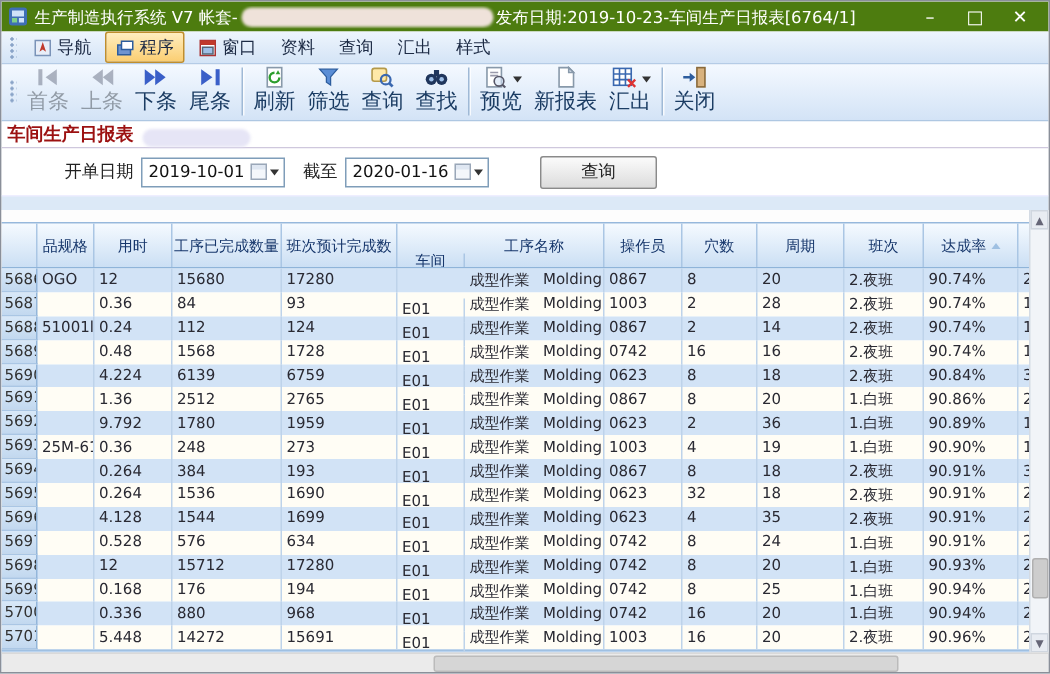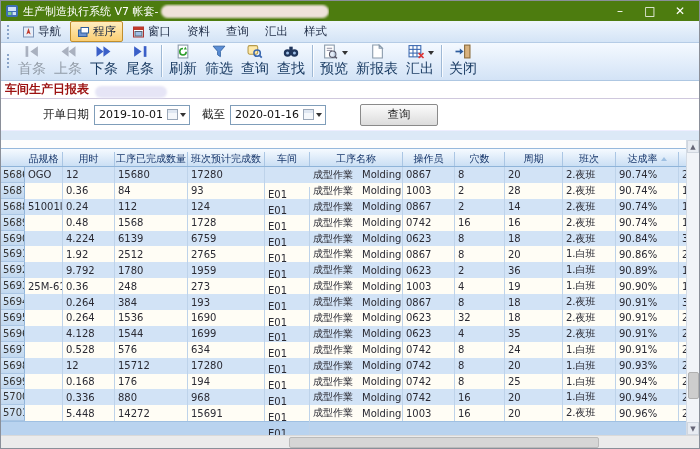--- a/index.html
+++ b/index.html
@@ -57,23 +57,23 @@
   .dd-arrow{width:0;height:0;border-left:3.5px solid transparent;border-right:3.5px solid transparent;
     border-top:4px solid #333;margin-right:3px;}
   .query-btn{width:78px;height:22px;margin-left:34px;border:1px solid #8a8a8a;border-radius:2px;
     background:linear-gradient(#fbfbfb,#dcdcdc);font-size:11.5px;color:#222;
     display:flex;align-items:center;justify-content:center;cursor:default;}
   .blue-band{height:10px;background:#dce9f7;border-top:1px solid #eef;}
   
   .table-wrap{position:relative;height:295px;background:#fff;}
   .top-strip{height:8px;background:#fdfdfd;}
   .grid{width:687px;font-size:10px;color:#2a2a33;}
-  .grid-header{display:flex;height:19px;
+  .grid-header{display:flex;height:31px;
     background:linear-gradient(#f5faff,#cbdff4);
-    border-top:1px solid #96b8dc;border-bottom:1px solid #8fb4d9;color:#16366b;align-items:flex-end;}
+    border-top:1px solid #96b8dc;border-bottom:1px solid #8fb4d9;color:#16366b;}
   .hcell{display:flex;align-items:center;justify-content:center;border-right:1px solid #aac6e4;
     overflow:hidden;white-space:nowrap;}
   .sort-arrow{width:0;height:0;border-left:3.5px solid transparent;border-right:3.5px solid transparent;
     border-bottom:4px solid #9fc0e2;margin-left:3px;}
   .grid-row{display:flex;height:15.9px;}
   .row-blue{background:#d2e3f6;}
   .row-white{background:#fffdf5;}
   .cell{display:flex;align-items:center;padding-left:3px;border-right:1px solid #bed3ea;
     overflow:hidden;white-space:nowrap;height:100%;}
   .cell.rowno{background:linear-gradient(#d8e8f8,#c2d8ef);border-right:1px solid #93b6da;
@@ -103,20 +103,21 @@
   <div class="titlebar">
     <svg class="app-icon" viewBox="0 0 14 14">
       <rect x="1" y="1" width="12" height="12" rx="2" fill="#3f6fb5"></rect>
       <rect x="3" y="3" width="8" height="4" fill="#cfe2f8"></rect>
       <rect x="3" y="8" width="3.4" height="3" fill="#7fd08a"></rect>
       <rect x="7.6" y="8" width="3.4" height="3" fill="#cfe2f8"></rect>
     </svg>
     <span class="title-text">
       <span>生产制造执行系统 V7 帐套-</span>
       <span class="redact-title"></span>
+      <span>发布日期:2019-10-23-车间生产日报表[6764/1]</span>
     </span>
     <span class="tb-spacer"></span>
     <span class="win-btn">–</span>
     <span class="win-btn">□</span>
     <span class="win-btn">✕</span>
   </div>
 
   <div class="menubar">
     <span class="grip"></span>
   <div class="menu-item">
@@ -445,21 +446,21 @@
             <div class="cell c7">0623</div>
             <div class="cell c8">8</div>
             <div class="cell c9">18</div>
             <div class="cell c10">2.夜班</div>
             <div class="cell c11">90.84%</div>
             <div class="cell c12">3</div>
           </div>
           <div class="grid-row row-white">
             <div class="cell c0 rowno">5691</div>
             <div class="cell c1"></div>
-            <div class="cell c2">1.92</div>
+            <div class="cell c2">1.36</div>
             <div class="cell c3">2512</div>
             <div class="cell c4">2765</div>
             <div class="cell c5">E01</div>
             <div class="cell c6">
               <span class="proc-cn">成型作業</span>
               <span class="proc-en">Molding</span>
             </div>
             <div class="cell c7">0867</div>
             <div class="cell c8">8</div>
             <div class="cell c9">20</div>

